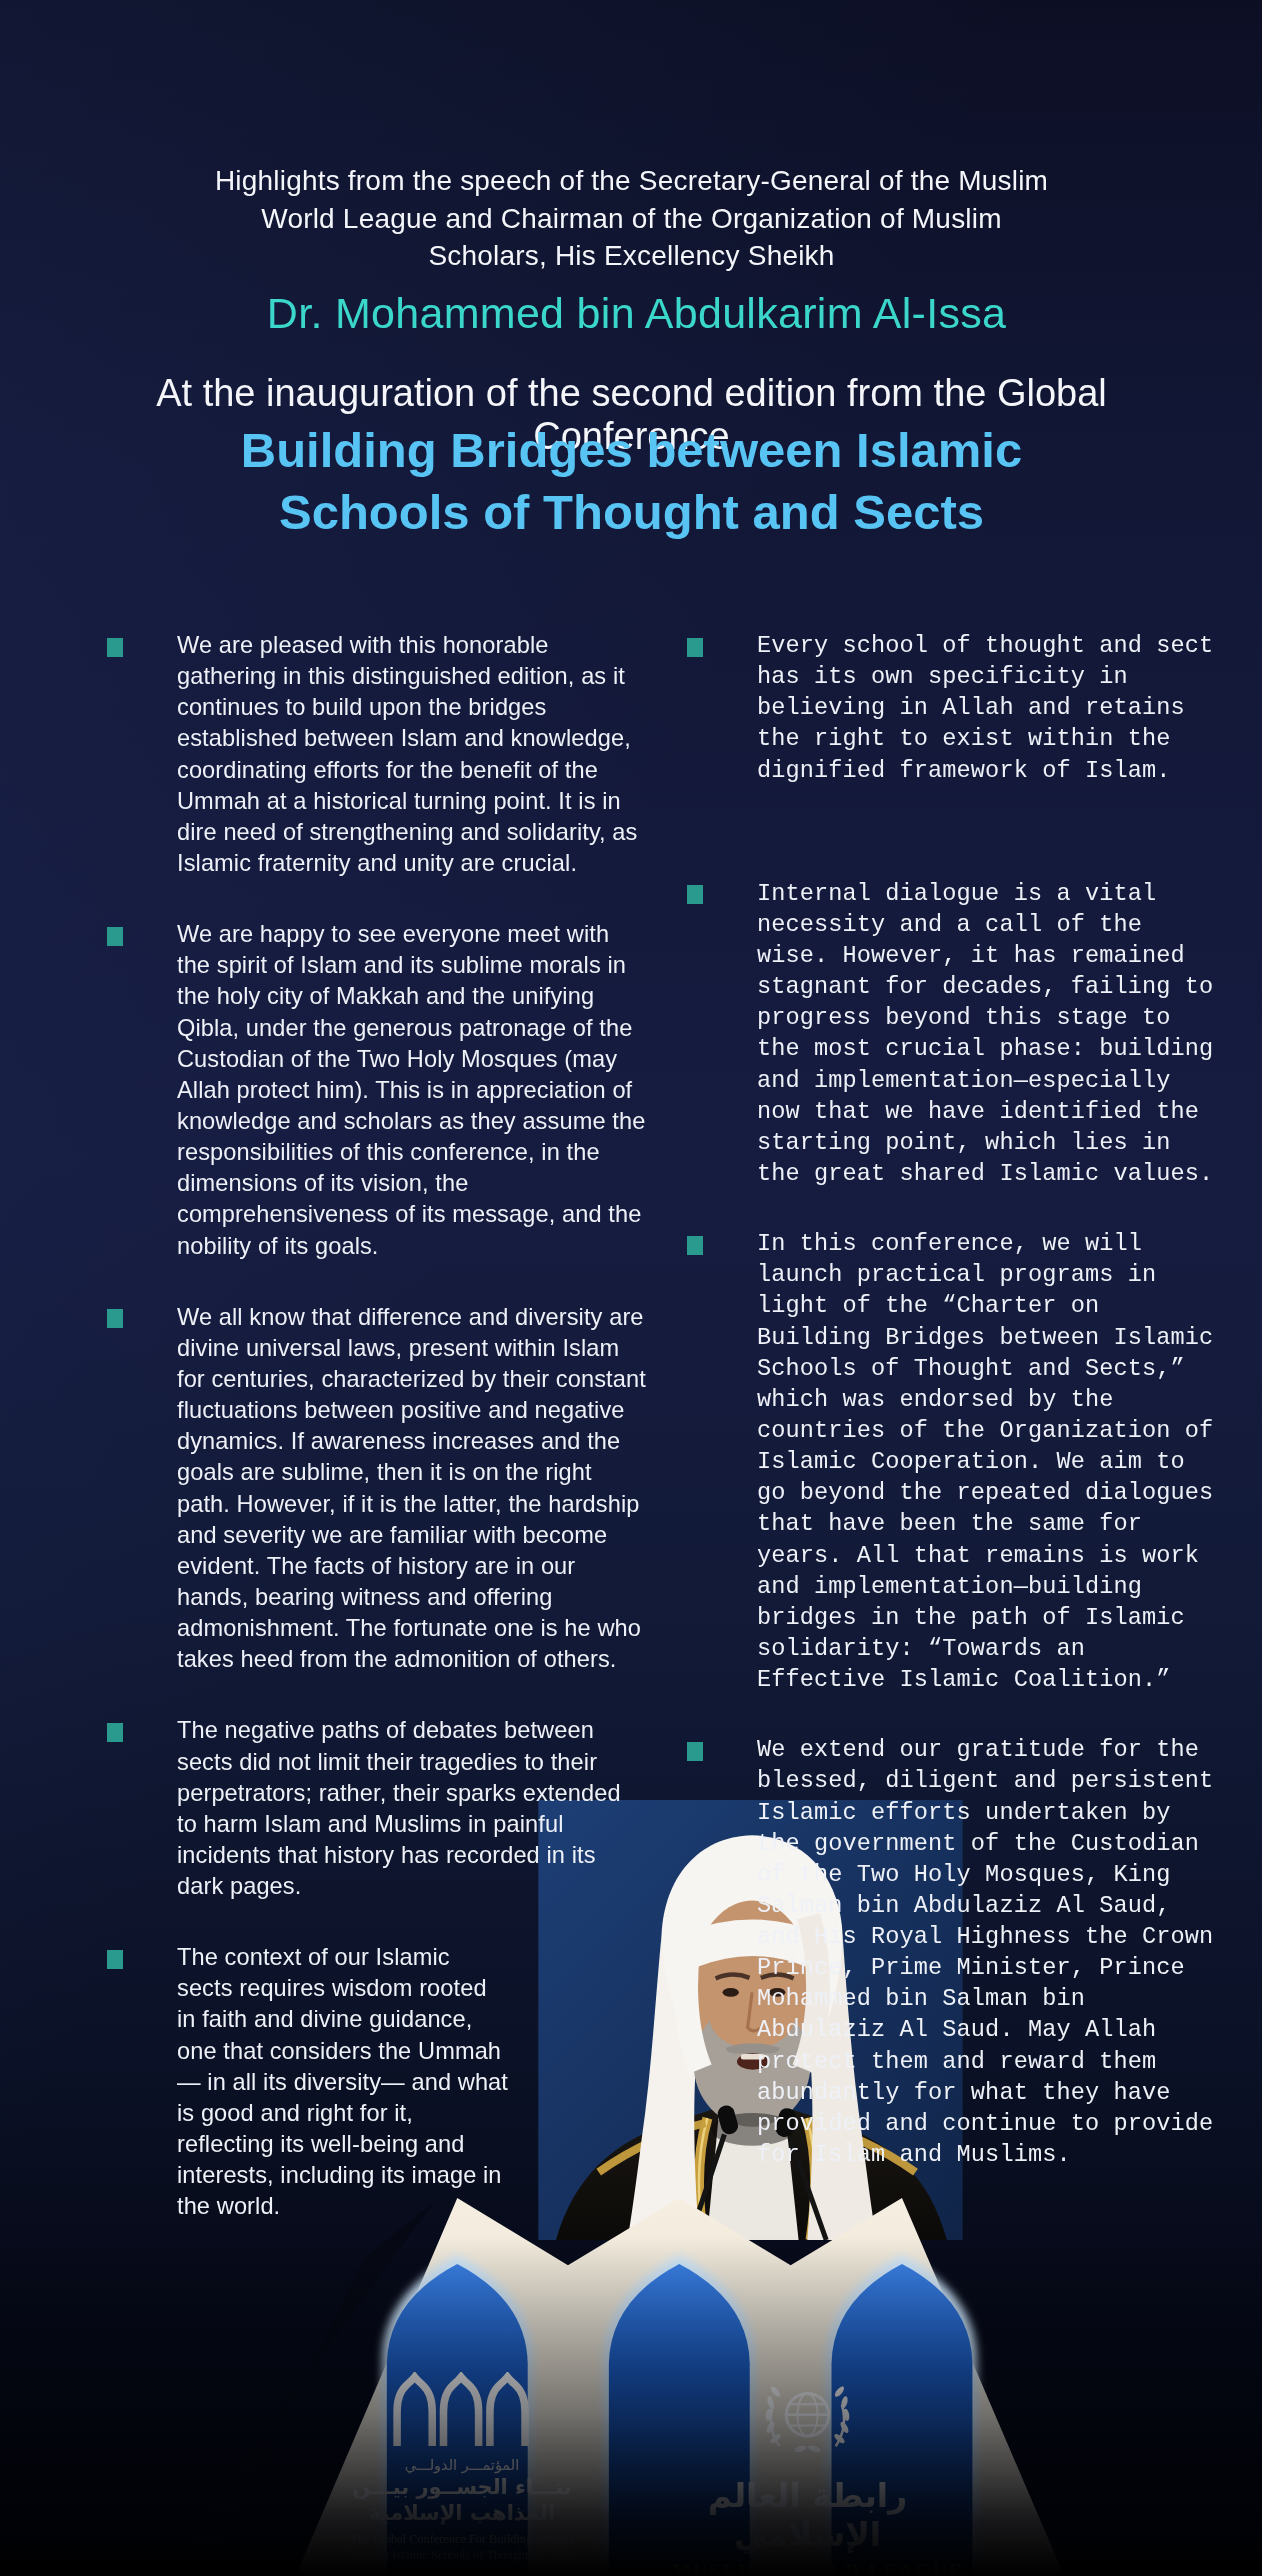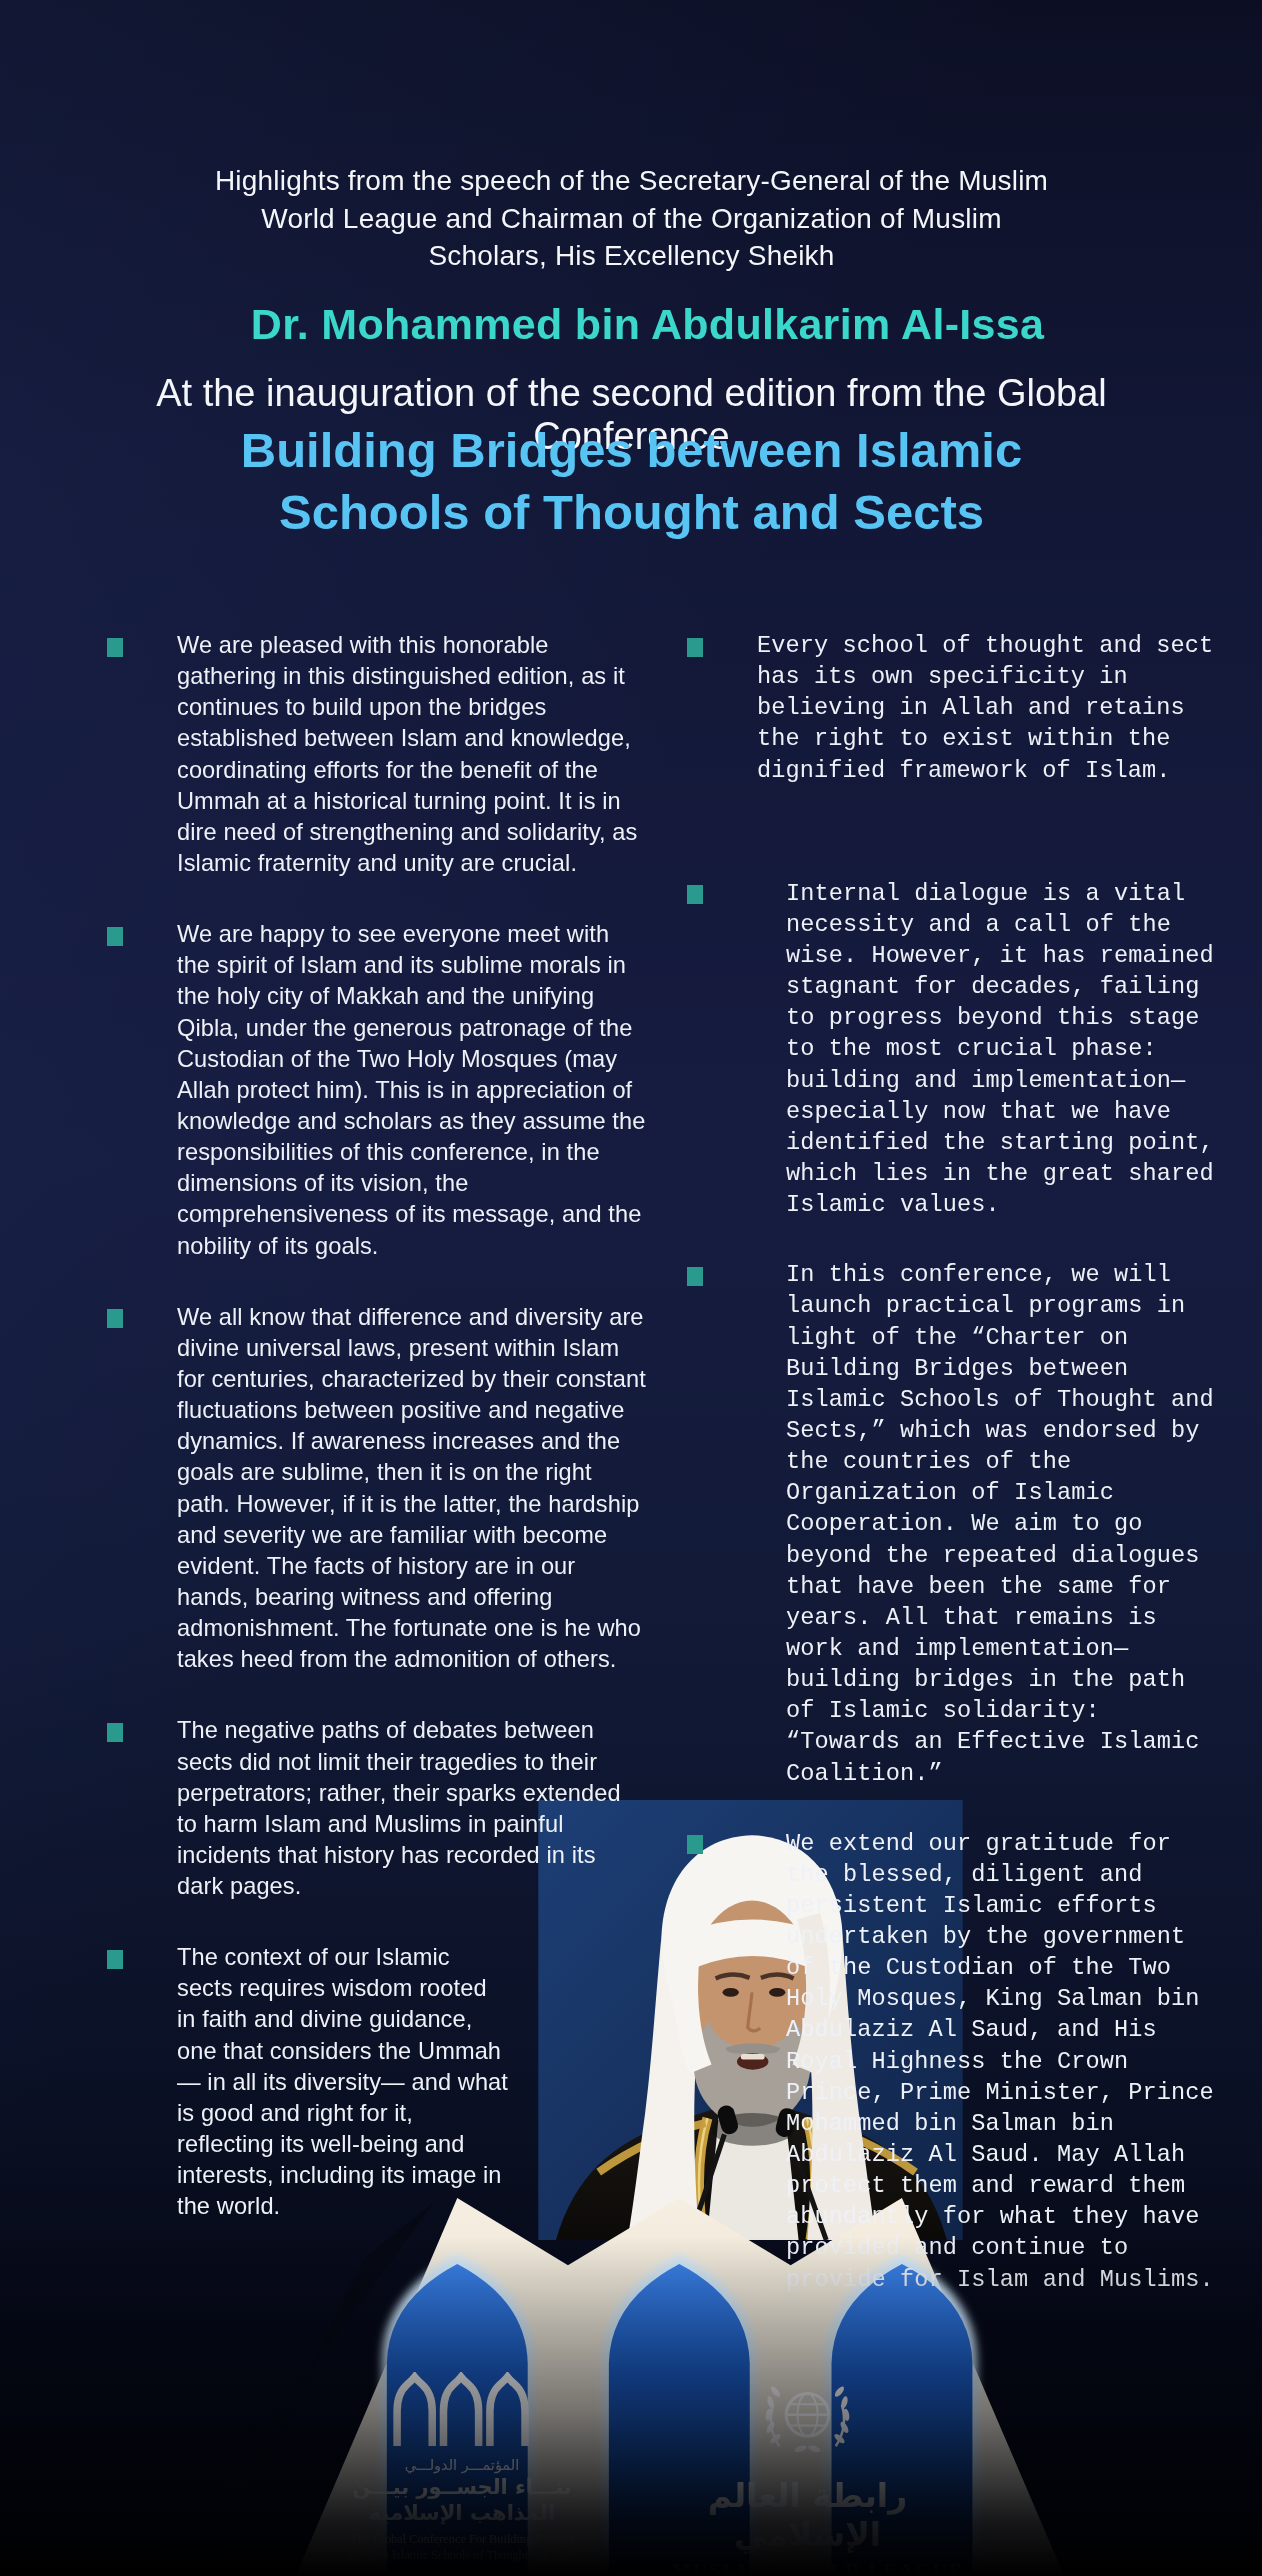--- a/index.html
+++ b/index.html
@@ -6,32 +6,32 @@
   .page{position:relative;width:1263px;height:2576px;overflow:hidden;
     font-family:"Liberation Sans",sans-serif;
     background:linear-gradient(180deg,#0c0f24 0%,#121736 18%,#161c40 45%,#121a38 62%,#0b1126 80%,#050815 91%,#010309 100%);}
   .sheen{position:absolute;inset:0;z-index:1;pointer-events:none;
     background:linear-gradient(115deg,rgba(46,66,130,.16) 0%,rgba(46,66,130,0) 42%);}
   
   .header{position:absolute;left:0;top:0;width:100%;z-index:5;text-align:center;color:#f4f6fa;}
   .intro{position:absolute;top:162px;left:50%;transform:translateX(-50%);width:855px;
     font-size:28px;line-height:1.34;font-weight:400;letter-spacing:0.2px;margin:0;}
   .name{position:absolute;top:284px;left:50%;transform:translateX(-50%);width:1069px;
-    font-size:43px;font-weight:700;color:#3ad7ca;letter-spacing:0.3px;margin:16px;}
+    font-size:43px;font-weight:400;color:#3ad7ca;letter-spacing:0.3px;margin:5px;}
   .subtitle{position:absolute;top:372px;left:50%;transform:translateX(-50%);width:1069px;
     font-size:38px;font-weight:400;margin:0;}
   .title{position:absolute;top:420px;left:50%;transform:translateX(-50%);width:880px;
     font-size:49px;line-height:1.26;font-weight:700;color:#57c4f4;margin:0;}
   
   .col{position:absolute;top:630px;margin:0;padding:0;list-style:none;z-index:5;}
   .col-left{left:94px;width:553px;}
   .col-right{left:674px;width:553px;font-family:Liberation Mono, monospace;}
   .quote{display:flex;align-items:flex-start;margin:0 0 40px 0;}
   .col-right .quote{margin-bottom:92px;}
-  .col-right .quote ~ .quote{margin-bottom:39px;gap:29px;}
+  .col-right .quote ~ .quote{margin-bottom:39px;}
   .bullet{flex:0 0 auto;width:16.4px;height:19px;background:#2a9a8e;margin:7.5px 0 0 12.6px;}
   .quote-text{margin:0 0 0 54px;font-size:23.6px;line-height:1.32;color:#eef1f7;letter-spacing:0.1px;}
   .quote.narrow .quote-text{max-width:333px;}
   
   .speaker-photo{position:absolute;left:538px;top:1800px;width:425px;height:440px;margin:0;z-index:2;}
   .speaker-photo svg{display:block;}
   
   .podium{position:absolute;left:0;top:2157px;width:1263px;height:419px;z-index:3;}
   
   .logos{position:absolute;top:2372px;left:0;width:100%;display:flex;justify-content:center;

